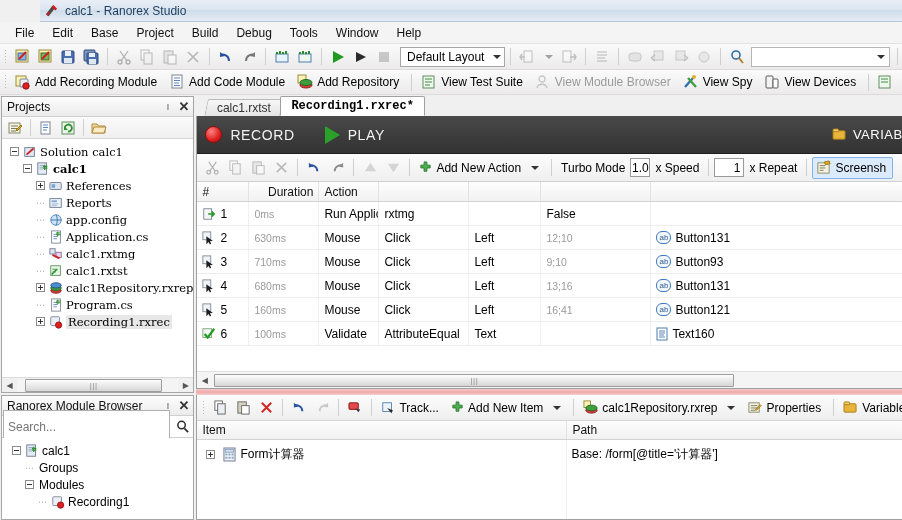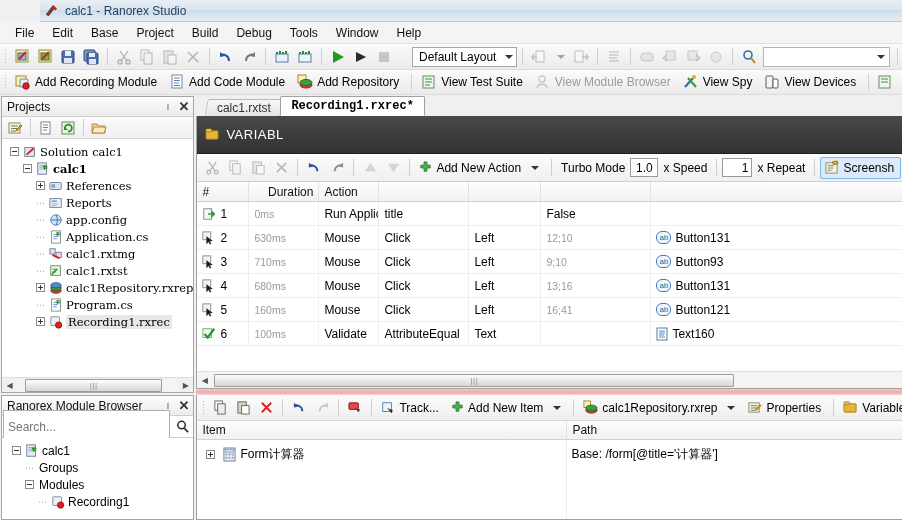--- a/index.html
+++ b/index.html
@@ -62,21 +62,21 @@
   }
   .sep { width: 1px; height: 17px; background: #cfcfcf; margin: 0 4px; }
 
   .ico { display: block; }
   .dis { opacity: .42; filter: grayscale(1); }
 
   .dropfield {
     height: 20px; min-width: 105px;
     background: #fff; border: 1px solid #a7a7a7;
     display: flex; align-items: center; justify-content: space-between;
-    padding: 0 3px 0 6px; font-size: 12px; margin-left: 16px;
+    padding: 0 3px 0 6px; font-size: 12px; margin-left: 4px;
   }
   .caret { width:0;height:0;border-left:4px solid transparent;border-right:4px solid transparent;border-top:4px solid #333; margin-left:6px;}
   .widefield {
     height: 20px; flex: 1; min-width: 120px;
     background: #fff; border: 1px solid #b5b5b5;
     display: flex; align-items: center; justify-content: flex-end;
     padding-right: 4px; margin-left: 2px; margin-right: 2px;
   }
 
   .tbtn-label {
@@ -179,21 +179,21 @@
   }
   .play-tri { width:0;height:0;border-top:9px solid transparent;border-bottom:9px solid transparent;border-left:15px solid #2aa22a; }
   .rb-right { display: flex; align-items: center; gap: 6px; font-size: 13px; letter-spacing: .5px; }
 
   .act-toolbar {
     height: 28px; background: linear-gradient(to bottom,#fcfcfc,#efefef);
     display: flex; align-items: center; padding-left: 4px; gap: 1px;
     border-bottom: 1px solid #d0d0d0; overflow: hidden;
   }
   .numbox {
-    width: 28px; height: 19px; background: #fff; border: 1px solid #9a9a9a;
+    width: 20px; height: 19px; background: #fff; border: 1px solid #9a9a9a;
     display: flex; align-items: center; justify-content: center; font-size: 12px;
   }
   .numbox.right { justify-content: flex-end; padding-right: 3px; }
   .lblsm { font-size: 12px; padding: 0 4px; white-space: nowrap; }
   .hl-btn { border: 1px solid #7eb4ea !important; background: #dcebfb; align-items: center; }
 
   
   .grid { flex: 1; background: #fff; display: flex; flex-direction: column; overflow: hidden; }
   .grid-head { display: flex; height: 20px; background: linear-gradient(to bottom,#fefefe,#f1f1f1); border-bottom: 1px solid #d2d2d2; }
   .gh {
@@ -790,20 +790,30 @@
           <span>calc1.rxtst</span>
         </div>
         <div class="tab active">
           <span>Recording1.rxrec*</span>
         </div>
       </div>
 
       <div class="editor">
 
         <div class="recordbar">
+          <div class="rb-left">
+            <div class="rb-item">
+              <span class="rec-dot"></span>
+              <span>RECORD</span>
+            </div>
+            <div class="rb-item">
+              <span class="play-tri"></span>
+              <span>PLAY</span>
+            </div>
+          </div>
           <div class="rb-right">
             <span>
               <svg width="15" height="13" viewBox="0 0 16 14">
                 <rect x="1" y="3" width="13" height="9" rx="1" fill="#e8b53c" stroke="#a87c12"></rect>
                 <rect x="1" y="1" width="6" height="3" rx="1" fill="#f2cb68" stroke="#a87c12"></rect>
               </svg>
             </span>
             <span>VARIABL</span>
           </div>
         </div>
@@ -906,21 +916,21 @@
                   <span>
                     <svg width="14" height="14" viewBox="0 0 16 16">
                       <rect x="2" y="2" width="9" height="12" fill="#f4f6f8" stroke="#7a8396"></rect>
                       <path d="M7 8 L14 8 M11 5 L14 8 L11 11" stroke="#2a9a2a" stroke-width="1.8" fill="none"></path>
                     </svg>
                   </span>
                   <span>1</span>
                 </div>
                 <div class="gc dur" style="width: 70px;">0ms</div>
                 <div class="gc" style="width: 60px;">Run Application</div>
-                <div class="gc" style="width: 90px;">title</div>
+                <div class="gc" style="width: 90px;">rxtmg</div>
                 <div class="gc" style="width: 72px;"></div>
                 <div class="gc" style="width: 110px;">False</div>
                 <div class="gc num" style="flex: 1 1 0%;"></div>
               </div>
               <div class="grow">
                 <div class="gc num" style="width: 52px;">
                   <span>
                     <svg width="14" height="14" viewBox="0 0 16 16">
                       <rect x="1" y="1" width="9" height="9" fill="#f2f5f8" stroke="#7a8396"></rect>
                       <path d="M5 6 L5 15 L7.5 12.5 L9 15.5 L10.5 14.5 L9 11.8 L12.5 11.5 Z" fill="#1f1f1f"></path>

